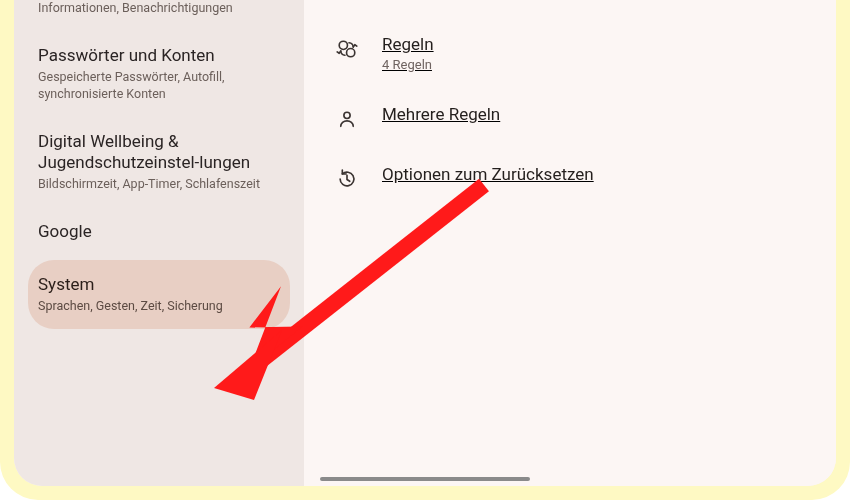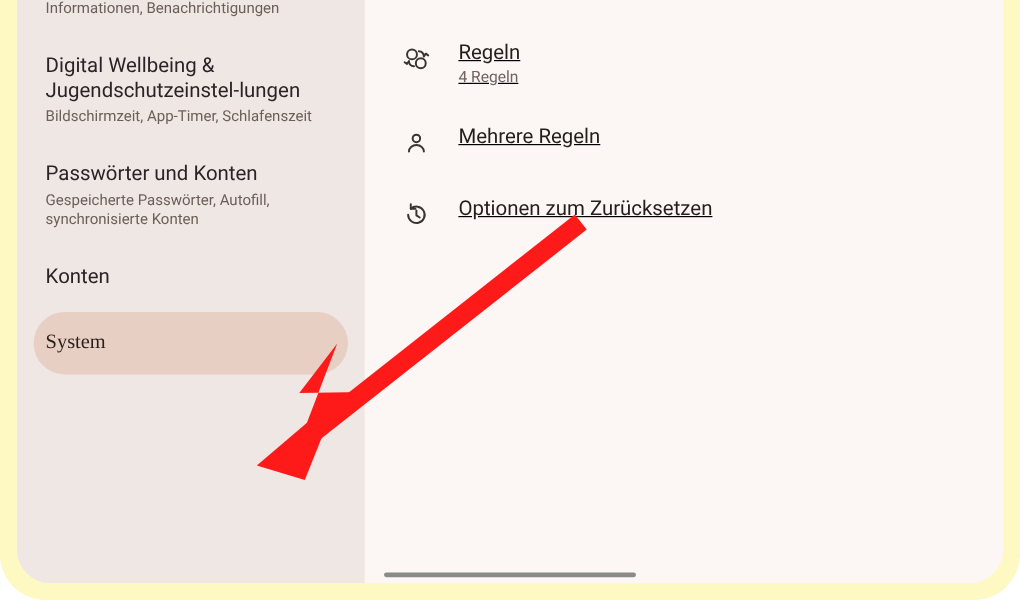--- a/index.html
+++ b/index.html
@@ -45,21 +45,21 @@
     font-weight: 400;
   }
   .side-item .sub {
     font-size: 12.5px;
     color: #6b5f5a;
     line-height: 1.35;
   }
   .side-item.selected {
     background: #e8cfc4;
   }
-  .side-item.selected .title { color: #2a1e19; font-family: Liberation Serif, serif; }
+  .side-item.selected .title { color: #2a1e19; }
   .side-item.selected .sub  { color: #5c4b43; }
 
   
   .main {
     flex: 1;
     background: #fcf6f4;
     padding: 24px 24px 24px 30px;
     position: relative;
     text-decoration: underline;
   }
@@ -106,35 +106,36 @@
 <div class="device-frame">
   <div class="screen">
 
     <div class="sidebar">
 
       <div class="side-item partial-top">
         <div class="sub">Informationen, Benachrichtigungen</div>
       </div>
 
       <div class="side-item">
+        <div class="title">Passwörter und Konten</div>
+        <div class="sub">Gespeicherte Passwörter, Autofill, synchronisierte Konten</div>
+      </div>
+
+      <div class="side-item">
         <div class="title" style="white-space:pre-line">Digital Wellbeing &amp; Jugendschutzeinstel-lungen</div>
         <div class="sub">Bildschirmzeit, App-Timer, Schlafenszeit</div>
       </div>
 
       <div class="side-item">
-        <div class="title">Passwörter und Konten</div>
-        <div class="sub">Gespeicherte Passwörter, Autofill, synchronisierte Konten</div>
-      </div>
-
-      <div class="side-item">
-        <div class="title">Konten</div>
+        <div class="title">Google</div>
       </div>
 
       <div class="side-item selected">
         <div class="title">System</div>
+        <div class="sub">Sprachen, Gesten, Zeit, Sicherung</div>
       </div>
 
     </div>
 
     <div class="main">
 
       <div class="row">
         <span class="icon">
           <svg viewBox="0 0 24 24" width="22" height="22" fill="none" stroke="currentColor" stroke-width="1.8" stroke-linecap="round" stroke-linejoin="round">
             <circle cx="8" cy="8" r="4.5"></circle>

